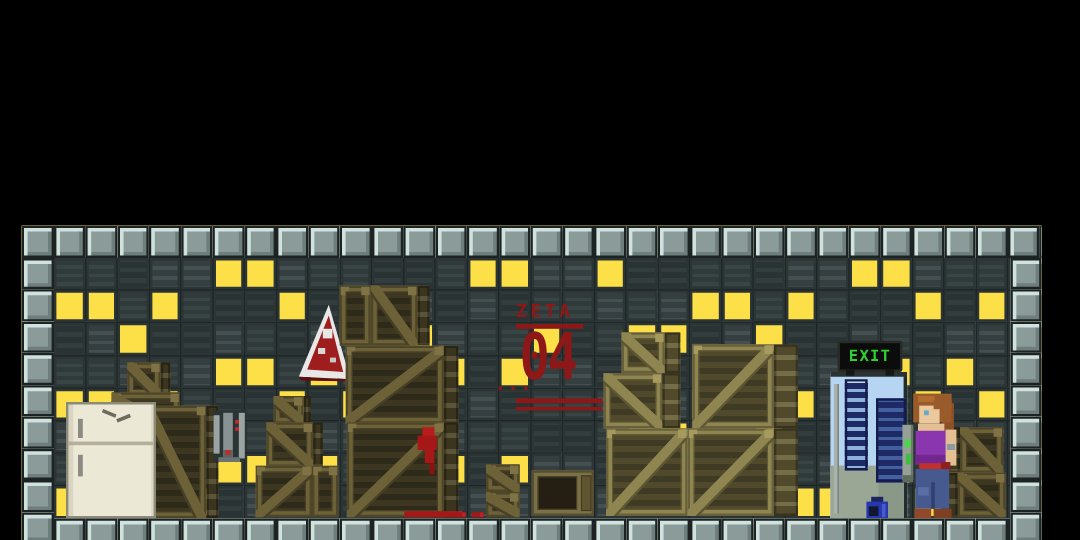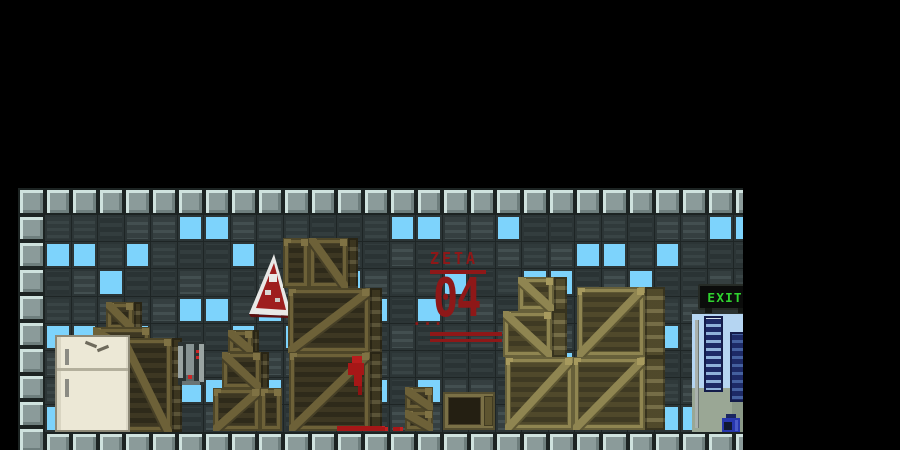--- a/index.html
+++ b/index.html
@@ -1,18 +1,18 @@
 <!DOCTYPE html>
 <html><head>
 <meta charset="utf-8">
 <style>
   html,body{margin:0;padding:0;background:#000;}
   #viewport{position:relative;width:900px;height:450px;background:#000;overflow:hidden;
             font-family:"DejaVu Sans Mono",monospace;}
-  #scene{position:absolute;left:18px;top:188px;width:725px;height:262px;overflow:hidden;background:#7dd3fc;}
+  #scene{position:absolute;left:18px;top:188px;width:850px;height:262px;overflow:hidden;background:#fde047;}
   .abs{position:absolute;}
   
   .ft{position:absolute;background:#8b9b9a;
       box-shadow:inset 0 0 0 2px #1c2322, inset 5px 5px 0 0 #cfe2de, inset -5px -5px 0 0 #6e7e7d;}
   .wt{position:absolute;box-shadow:inset 0 0 0 1px #1e2525, inset 0 0 0 3px #2c3536;}
   .wt0{background:#343e3f repeating-linear-gradient(180deg,#394445 0 3px,#303a3b 3px 7px);}
   .wt1{background:#3a4546 repeating-linear-gradient(180deg,#434f50 0 3px,#353f40 3px 8px);}
   .wt2{background:#2e3738 repeating-linear-gradient(180deg,#333d3e 0 4px,#2a3334 4px 9px);}
   .wt3{background:#343e3f linear-gradient(180deg,rgba(70,82,83,0) 0 7px,rgba(70,82,83,.75) 7px 15px,rgba(70,82,83,0) 15px 22px),
        repeating-linear-gradient(180deg,#394445 0 3px,#303a3b 3px 7px);}

